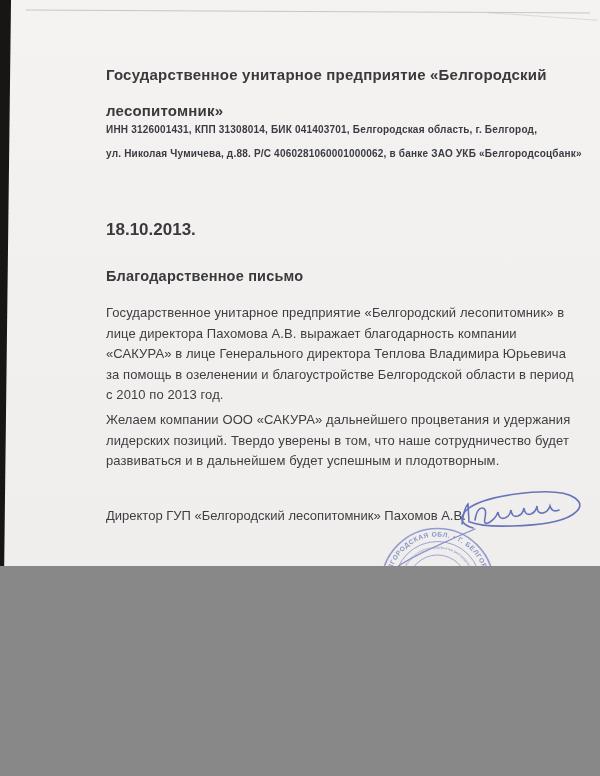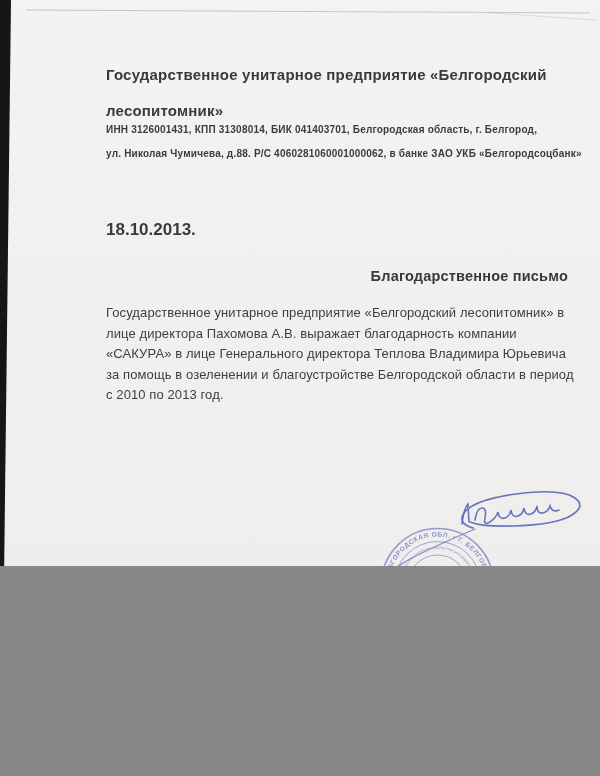--- a/index.html
+++ b/index.html
@@ -36,21 +36,21 @@
     position:absolute; left:106px; top:118px; width:480px;
     font-size:10px; font-weight:bold; line-height:23.5px;
     color:#3b3b44; white-space:nowrap; letter-spacing:0.2px;
   }
   .doc-date {
     position:absolute; left:106px; top:220px;
     font-size:17px; font-weight:bold; color:#3a3a3d;
   }
   .doc-title {
     position:absolute; left:106px; top:268px; width:462px;
-    text-align:right; font-size:14.5px; font-weight:bold; color:#3a3a3d;
+    text-align:left; font-size:14.5px; font-weight:bold; color:#3a3a3d;
     letter-spacing:0.2px;
   }
   .para {
     position:absolute; left:106px; width:468px;
     font-size:13px; line-height:20.5px; color:#3e3e42;
     letter-spacing:0.1px;
   }
   .para-1 { top:303px; }
   .para-2 { top:410px; }
   .signatory-line {
@@ -77,21 +77,23 @@
   <div class="letterhead-details">
     <div>ИНН 3126001431, КПП 31308014, БИК  041403701, Белгородская область, г. Белгород,</div>
     <div>ул. Николая Чумичева, д.88. Р/С 4060281060001000062, в банке ЗАО  УКБ «Белгородсоцбанк»</div>
   </div>
 
   <div class="doc-date">18.10.2013.</div>
 
   <div class="doc-title">Благодарственное письмо</div>
 
   <div class="para para-1">Государственное унитарное предприятие «Белгородский лесопитомник» в лице директора Пахомова А.В. выражает благодарность компании «САКУРА» в лице Генерального директора Теплова Владимира Юрьевича за помощь в озеленении и благоустройстве Белгородской области в период с 2010  по 2013 год.</div>
+  <div class="para para-2">Желаем компании  ООО «САКУРА» дальнейшего процветания и удержания лидерских позиций. Твердо уверены в том, что наше сотрудничество будет развиваться и в дальнейшем будет успешным и плодотворным.</div>
 
+  <div class="signatory-line">Директор ГУП «Белгородский лесопитомник» Пахомов А.В.</div>
 
   <svg class="signature-svg" viewBox="0 0 205 100" fill="none" xmlns="http://www.w3.org/2000/svg">
     <g stroke="#4a5ab2" stroke-width="1.6" fill="none" opacity="0.82" stroke-linecap="round">
       <path d="M 82,40 q 2,-16 6,-20 l 1,18"></path>
       <path d="M 95,36 q 2,-12 7,-12 q 5,0 3,10 q -2,8 5,4 q 6,-4 8,-10 q 1,8 7,6 q 5,-2 6,-8 q 1,8 7,6 q 5,-2 6,-8 q 1,8 7,6 q 5,-2 6,-8 q 0,8 6,7 q 5,-1 7,-7 q 2,7 9,4"></path>
       <path d="M 93,44 q -16,-5 -9,-15 q 9,-13 52,-19 q 45,-6 59,4 q 11,8 -3,17 q -16,10 -60,11 q -30,1 -42,-4"></path>
       <path stroke-width="1.3" opacity="0.8" d="M 95,45 Q 55,62 30,75 Q 16,83 6,91"></path>
     </g>
   </svg>
 

